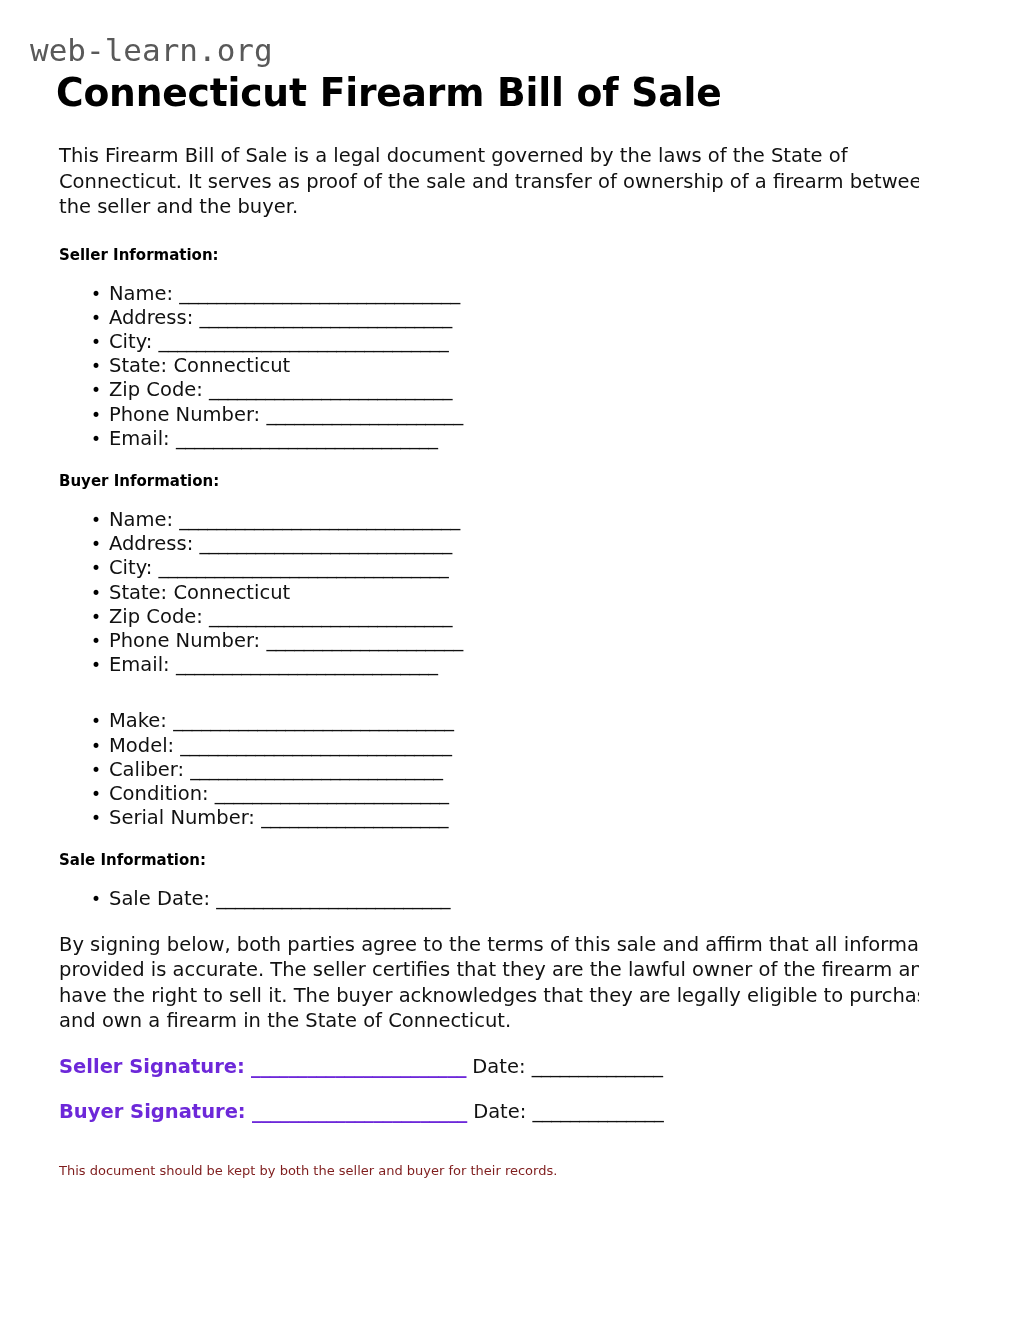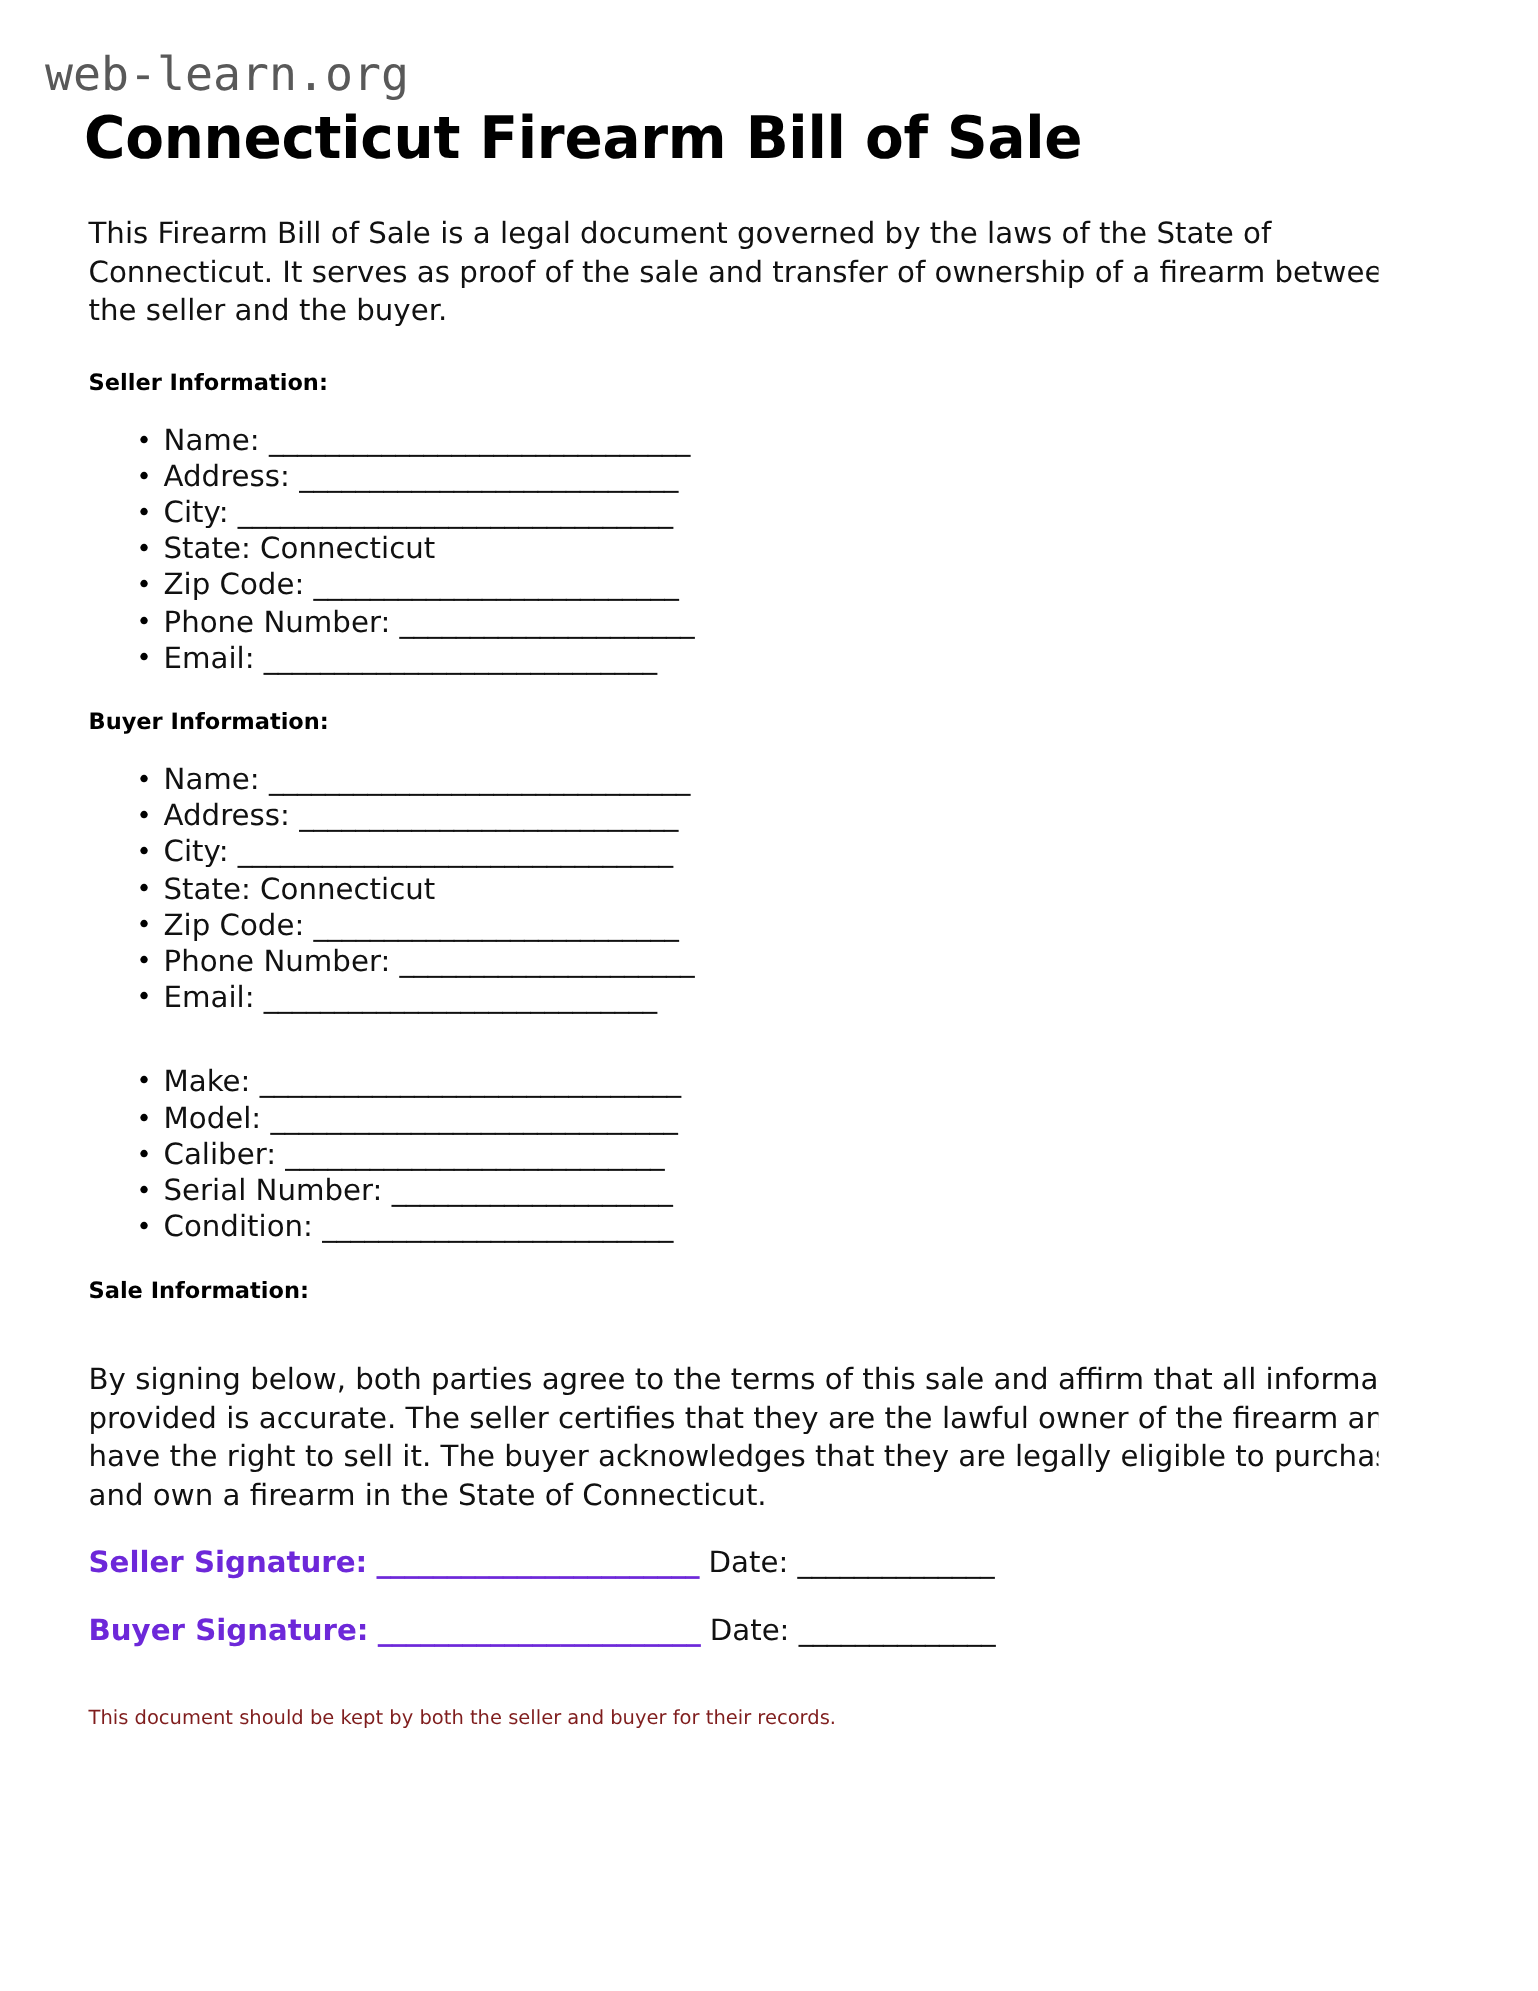--- a/index.html
+++ b/index.html
@@ -176,29 +176,30 @@
       <li><span>Email:</span> <span></span><span class="rule">____________________________</span></li>
     </ul>
 
     <div class="sp-list"></div>
 
     <div class="sp-head"></div>
     <ul class="fields">
       <li><span>Make:</span> <span></span><span class="rule">______________________________</span></li>
       <li><span>Model:</span> <span></span><span class="rule">_____________________________</span></li>
       <li><span>Caliber:</span> <span></span><span class="rule">___________________________</span></li>
+      <li><span>Condition:</span> <span></span><span class="rule">_________________________</span></li>
       <li><span>Serial Number:</span> <span></span><span class="rule">____________________</span></li>
-      <li><span>Condition:</span> <span></span><span class="rule">_________________________</span></li>
     </ul>
 
     <div class="sp-list"></div>
 
     <h2 class="section">Sale Information:</h2>
     <div class="sp-head"></div>
     <ul class="fields">
+      <li><span>Sale Date:</span> <span></span><span class="rule">_________________________</span></li>
     </ul>
 
     <div class="sp-para"></div>
 
     <p class="para">By signing below, both parties agree to the terms of this sale and affirm that all information provided is accurate. The seller certifies that they are the lawful owner of the firearm and have the right to sell it. The buyer acknowledges that they are legally eligible to purchase and own a firearm in the State of Connecticut.</p>
 
     <div class="sp-para"></div>
 
     <div class="sig-row">
       <span class="lbl">Seller Signature:</span>

